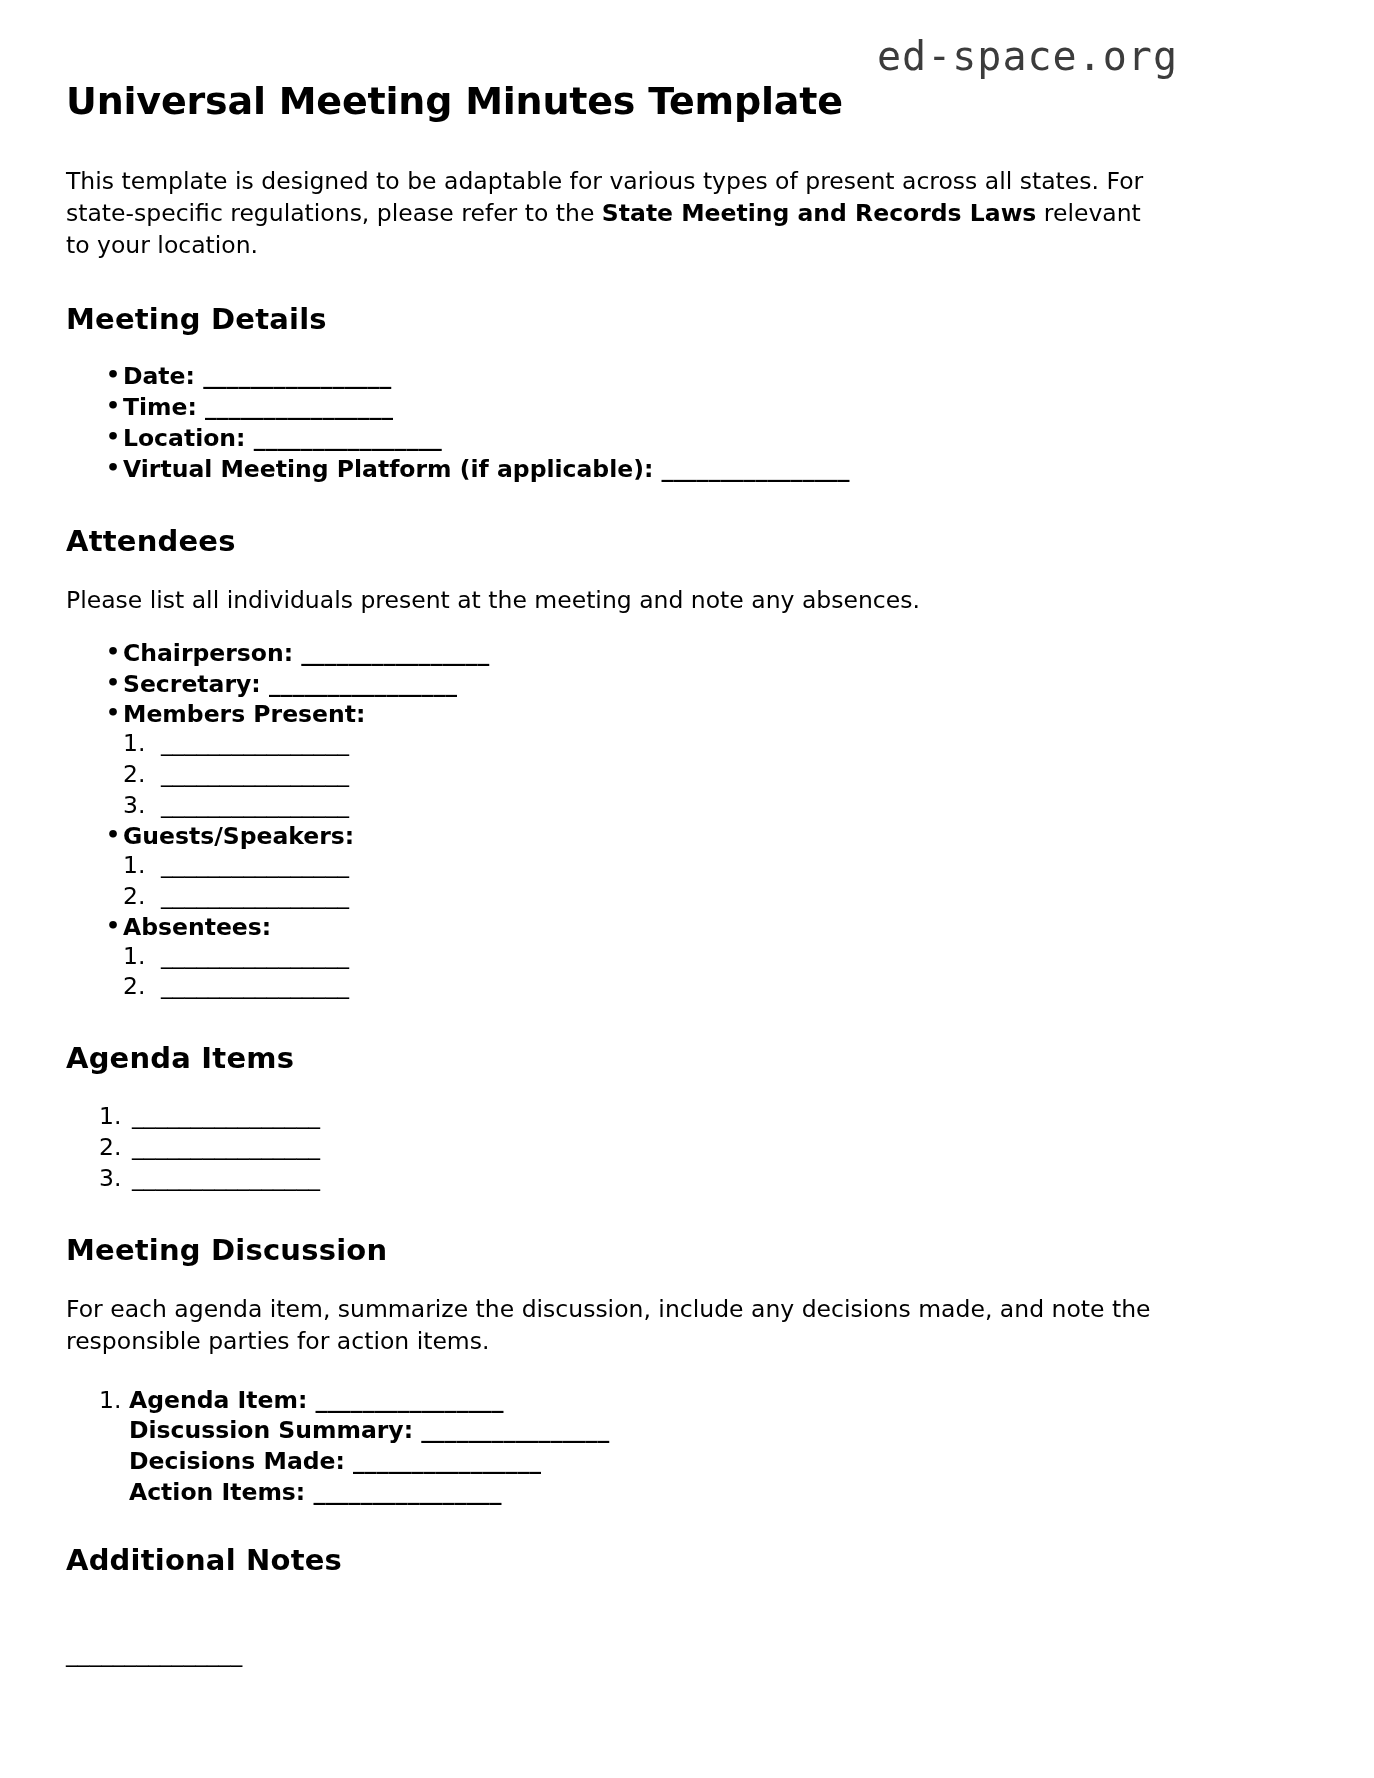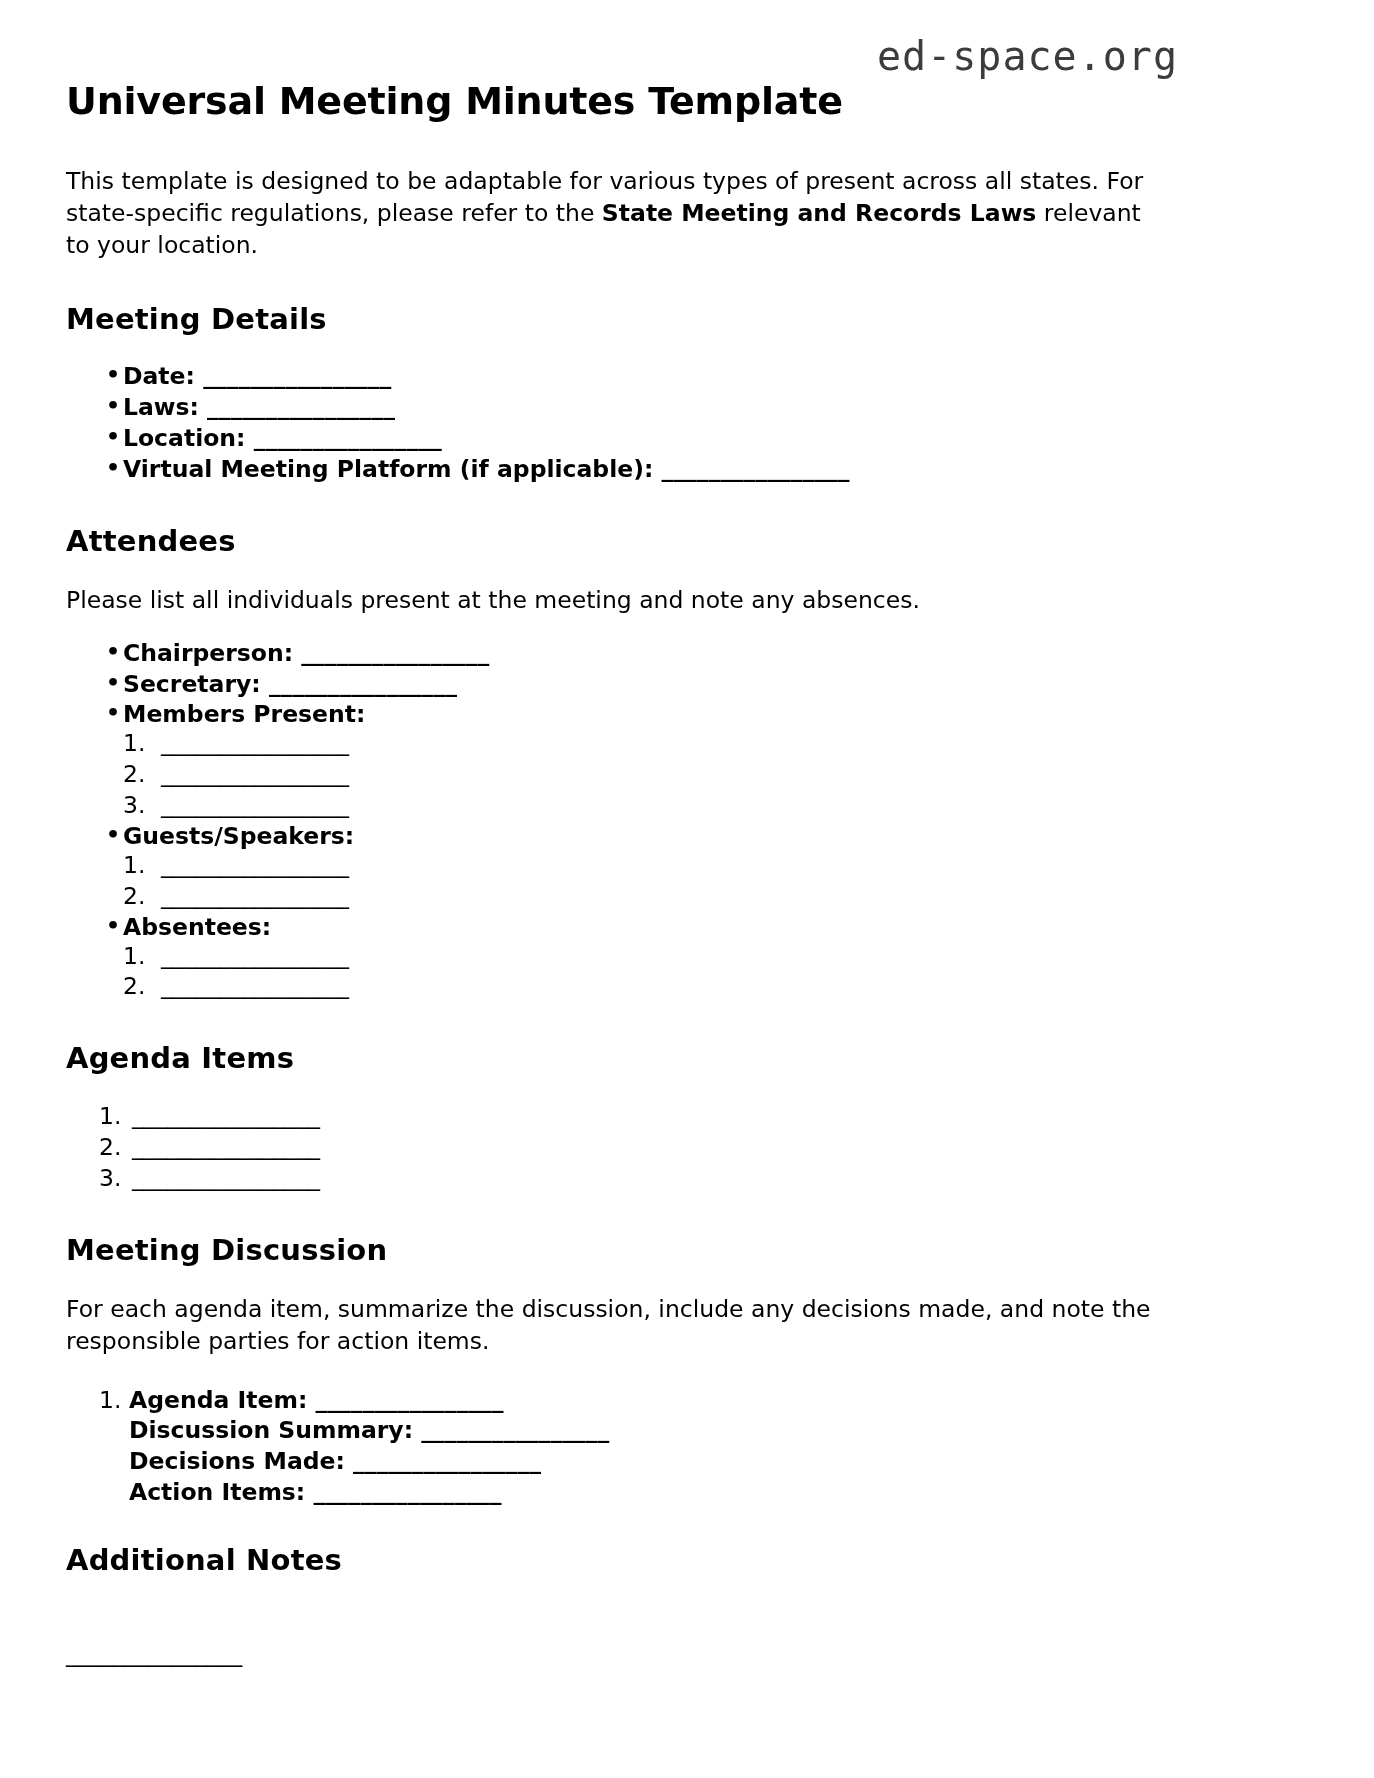--- a/index.html
+++ b/index.html
@@ -173,21 +173,21 @@
 
   <div class="content">
 
     <h1 class="doc-title">Universal Meeting Minutes Template</h1>
 
     <p class="para"><span>This template is designed to be adaptable for various types of present across all states. For state-specific regulations, please refer to the </span><b>State Meeting and Records Laws</b><span> relevant to your location.</span></p>
 
     <h2 class="section-title">Meeting Details</h2>
     <ul class="bullets">
       <li><span>Date: </span><span class="blank">________________</span></li>
-      <li><span>Laws: </span><span class="blank">________________</span></li>
+      <li><span>Time: </span><span class="blank">________________</span></li>
       <li><span>Location: </span><span class="blank">________________</span></li>
       <li><span>Virtual Meeting Platform (if applicable): </span><span class="blank">________________</span></li>
     </ul>
 
     <h2 class="section-title">Attendees</h2>
     <p class="para">Please list all individuals present at the meeting and note any absences.</p>
     <ul class="bullets">
       <li><span>Chairperson: </span><span class="blank">________________</span></li>
       <li><span>Secretary: </span><span class="blank">________________</span></li>
       <li><span>Members Present:</span>

